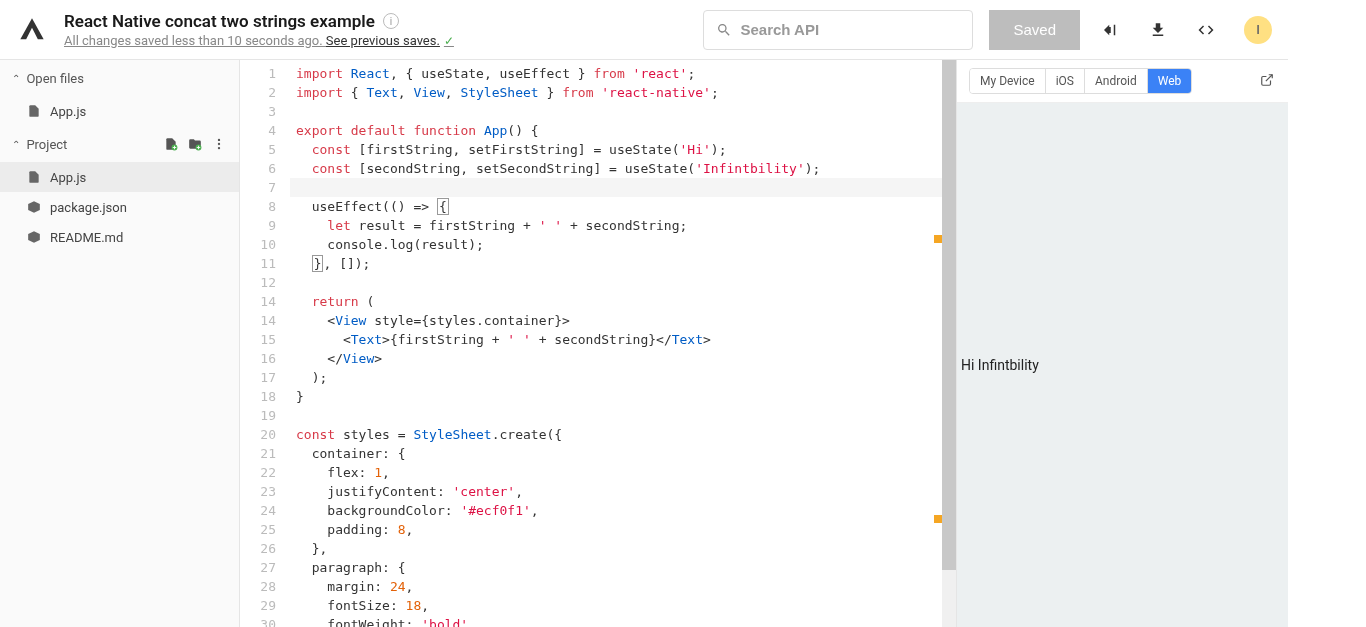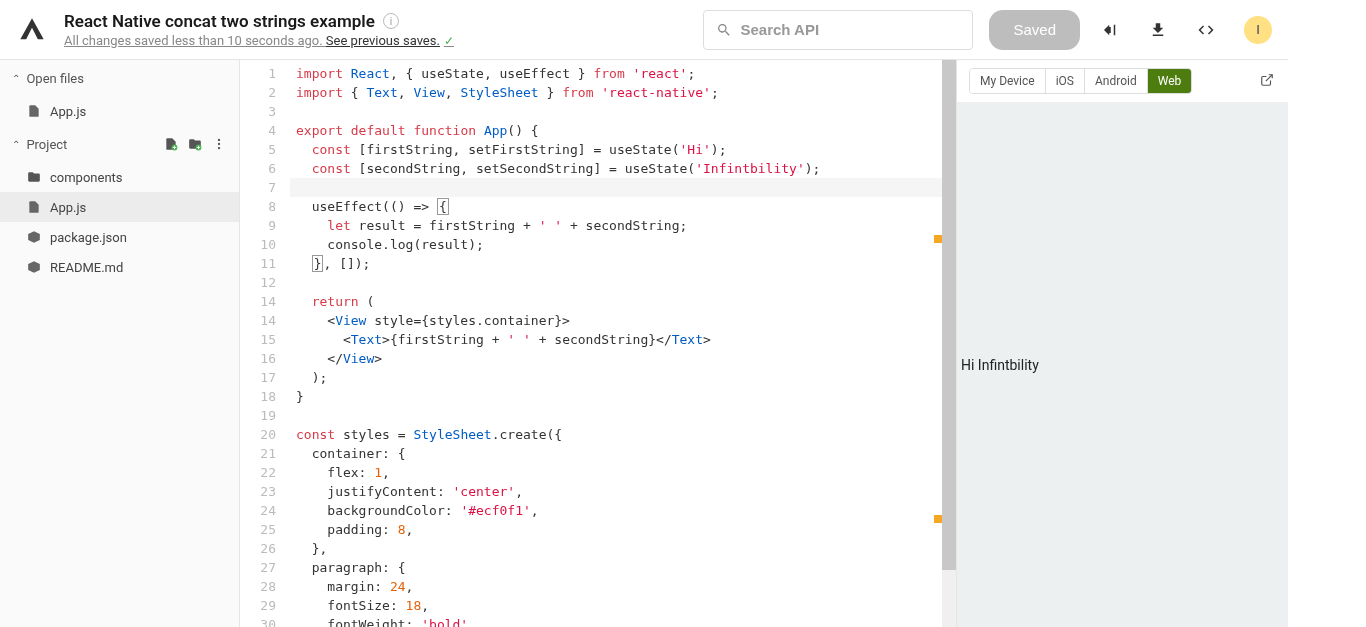--- a/index.html
+++ b/index.html
@@ -16,21 +16,21 @@
     .title { font-size: 17px; font-weight: 600; color: #1a1a1a; }
     .info-icon { width: 16px; height: 16px; border: 1px solid #bbb; border-radius: 50%; display: flex; align-items: center; justify-content: center; font-size: 10px; color: #999; }
     .subtitle { font-size: 13px; color: #888; margin-top: 2px; text-decoration: underline; }
     .subtitle a { color: #333; text-decoration: underline; }
     .check-icon { color: #4caf50; margin-left: 4px; font-size: 12px; }
     .header-spacer { flex: 1; }
     .search-box { width: 270px; height: 40px; border: 1px solid #ddd; border-radius: 4px; display: flex; align-items: center; padding: 0 12px; margin-right: 16px; }
     .search-box svg { width: 16px; height: 16px; fill: #888; margin-right: 8px; }
     .search-box input { border: none; outline: none; font-size: 15px; flex: 1; color: #333; font-weight: bold; }
     .search-box input::placeholder { color: #999; }
-    .saved-btn { background: #bdbdbd; color: #fff; border: none; height: 40px; padding: 0 24px; border-radius: 14px; font-size: 15px; font-weight: 500; margin-right: 20px; cursor: default; }
+    .saved-btn { background: #bdbdbd; color: #fff; border: none; height: 40px; padding: 0 24px; border-radius: 0; font-size: 15px; font-weight: 500; margin-right: 20px; cursor: default; }
     .header-icons { display: flex; align-items: center; gap: 28px; }
     .header-icon { width: 20px; height: 20px; display: flex; align-items: center; justify-content: center; cursor: pointer; }
     .header-icon svg { width: 18px; height: 18px; fill: #333; }
     .avatar { width: 28px; height: 28px; border-radius: 50%; background: #ffe082; display: flex; align-items: center; justify-content: center; font-size: 13px; color: #666; font-weight: 500; }
     
     
     .main { display: flex; flex: 1; overflow: hidden; }
     
     
     .sidebar { width: 240px; border-right: 1px solid #e5e5e5; background: #fafafa; display: flex; flex-direction: column; }
@@ -63,21 +63,21 @@
     .vscroll { position: absolute; right: 0; top: 0; bottom: 0; width: 14px; background: #f0f0f0; }
     .vscroll-thumb { position: absolute; width: 100%; background: #c8c8c8; }
     .mark { position: absolute; right: 14px; width: 8px; height: 8px; background: #f5a623; }
     
     
     .preview { width: 332px; border-left: 1px solid #e5e5e5; display: flex; flex-direction: column; }
     .preview-tabs { display: flex; align-items: center; padding: 8px 12px; gap: 0; border-bottom: 1px solid #eee; }
     .tab-group { display: flex; border: 1px solid #ddd; border-radius: 4px; overflow: hidden; }
     .tab { padding: 5px 10px; font-size: 12px; color: #555; border-right: 1px solid #ddd; cursor: pointer; background: #fff; }
     .tab:last-child { border-right: none; }
-    .tab.active { background: #4d7c0f; color: #fff; }
+    .tab.active { background: #3b82f6; color: #fff; }
     .ext-icon { margin-left: auto; width: 16px; height: 16px; cursor: pointer; }
     .ext-icon svg { width: 14px; height: 14px; fill: none; stroke: #555; stroke-width: 2; }
     .preview-body { flex: 1; background: #ecf0f1; display: flex; align-items: center; justify-content: flex-start; padding: 4px; }
     .preview-text { font-size: 14px; color: #222; }
   </style>
 </head>
 <body>
 
 <div class="app">
 
@@ -164,28 +164,20 @@
             </span>
           <span class="action-icon">
               <svg viewBox="0 0 24 24" width="14" height="14">
                 <circle cx="12" cy="5" r="2" fill="#555"></circle>
                 <circle cx="12" cy="12" r="2" fill="#555"></circle>
                 <circle cx="12" cy="19" r="2" fill="#555"></circle>
               </svg>
             </span>
         </div>
         <div id="project-files-list">
-            <div class="file-item">
-              <span class="file-icon folder-icon">
-                <svg viewBox="0 0 24 24">
-                  <path d="M10 4H4a2 2 0 0 0-2 2v12a2 2 0 0 0 2 2h16a2 2 0 0 0 2-2V8a2 2 0 0 0-2-2h-8l-2-2z"></path>
-                </svg>
-              </span>
-              <span>components</span>
-            </div>
             <div class="file-item active">
               <span class="file-icon ">
                 <svg viewBox="0 0 24 24">
                   <path d="M14 2H6a2 2 0 0 0-2 2v16a2 2 0 0 0 2 2h12a2 2 0 0 0 2-2V8l-6-6z"></path>
                 </svg>
               </span>
               <span>App.js</span>
             </div>
             <div class="file-item">
               <span class="file-icon ">

